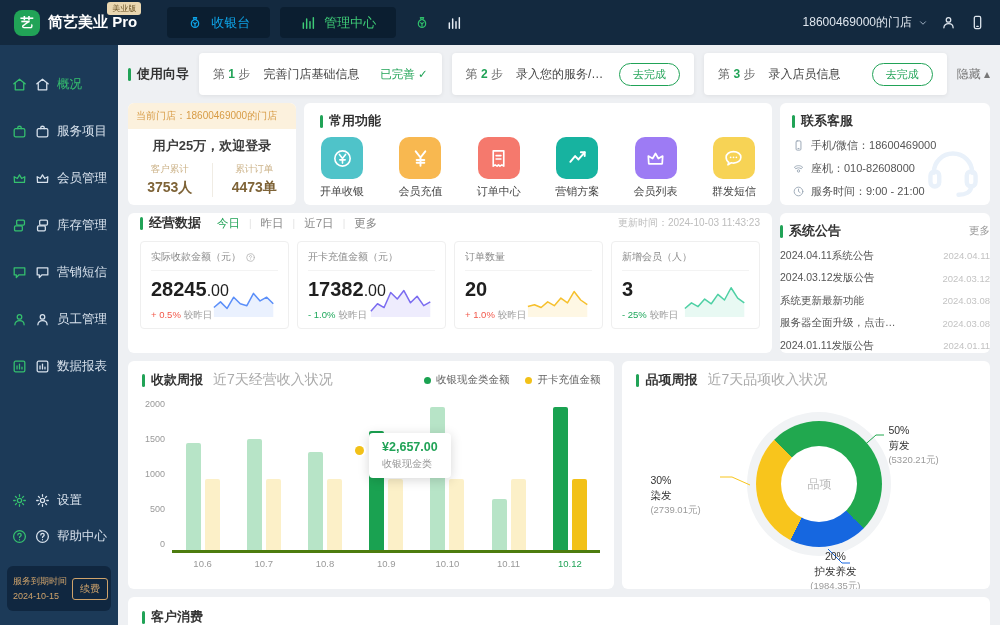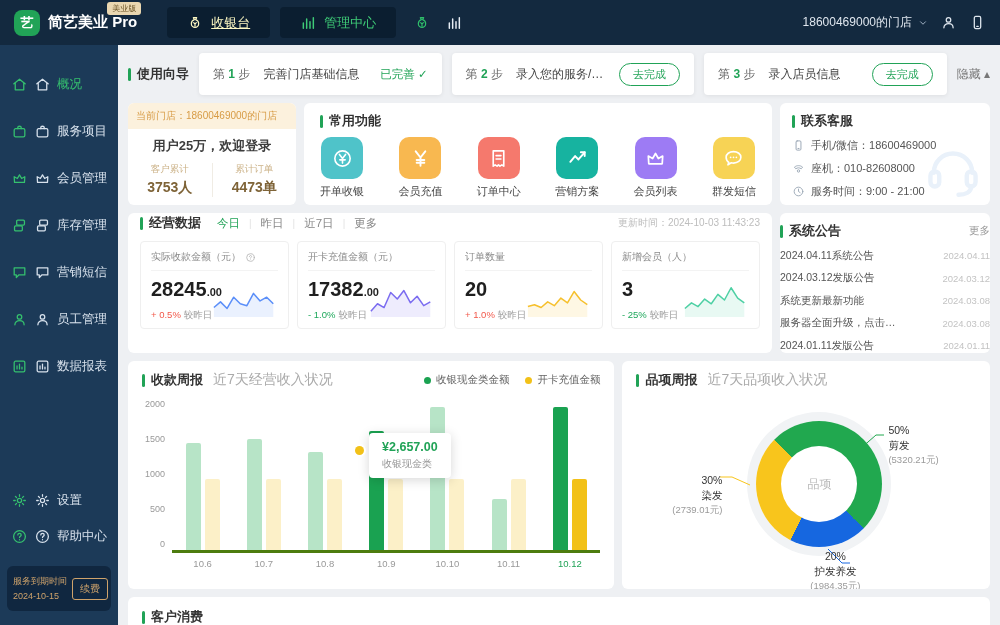--- a/index.html
+++ b/index.html
@@ -9,21 +9,21 @@
   svg.ic { display:block; }
 
   
   .topbar { height:45px; background:#13293f; display:flex; align-items:center; padding:0 14px; flex:none; }
   .logo-ic { width:26px; height:26px; border-radius:8px; background:#21a357; color:#fff; display:flex; align-items:center; justify-content:center; font-size:13px; font-weight:bold; flex:none; }
   .brand-wrap { position:relative; margin-left:8px; margin-right:30px; }
   .brand { color:#fff; font-size:15px; font-weight:bold; white-space:nowrap; }
   .brand-badge { position:absolute; top:-11px; right:-4px; background:#eld; background:#ead7b0; color:#6b5426; font-size:8px; padding:1px 5px; border-radius:3px; white-space:nowrap; }
   .top-tab { height:31px; border-radius:4px; background:#0b1e30; display:flex; align-items:center; gap:8px; padding:0 20px; margin-right:10px; cursor:pointer; font-size:13px; }
   .top-tab .ic { width:16px; height:16px; }
-  .tab-cashier { color:#fef9c3;text-decoration:underline; }
+  .tab-cashier { color:#0ea5e9; }
   .tab-manage { color:#3ecb77; }
   .top-mini { display:flex; align-items:center; gap:16px; margin-left:8px; }
   .top-mini .ic { width:16px; height:16px; }
   .top-right { margin-left:auto; display:flex; align-items:center; gap:12px; color:#dfe6ee; }
   .store-sel { display:flex; align-items:center; gap:6px; font-size:12px; cursor:pointer; }
   .store-sel .ic { width:10px; height:10px; color:#9fb0c2; }
   .top-right .ic.big { width:17px; height:17px; }
 
   
   .body-row { flex:1; display:flex; min-height:0; }
@@ -83,21 +83,21 @@
   .biz-tab.active { color:#21a357; }
   .biz-sep { color:#e3e3e3; margin:0 9px; font-size:10px; }
   .updated { margin-left:auto; font-size:10px; color:#bdbdbd; white-space:nowrap; }
   .stat-cards { display:flex; gap:8px; margin-top:9px; }
   .stat-card { flex:1; border:1px solid #efefef; border-radius:4px; padding:8px 10px 6px; min-width:0; }
   .stat-title { font-size:10px; color:#8b8b8b; display:flex; align-items:center; gap:4px; border-bottom:1px solid #f3f3f3; padding-bottom:6px; white-space:nowrap; }
   .stat-title .ic { width:11px; height:11px; color:#b5b5b5; }
   .stat-body { display:flex; align-items:center; justify-content:space-between; margin-top:7px; }
   .stat-left { min-width:0; }
   .stat-num { font-size:20px; font-weight:bold; color:#1f1f1f; white-space:nowrap; }
-  .stat-num small { font-size:11px; font-weight:bold; }
+  .stat-num small { font-size:16px; font-weight:normal; }
   .stat-change { font-size:9.5px; margin-top:8px; white-space:nowrap; }
   .chg-up { color:#f2584a; }
   .chg-down { color:#1fa85c; }
   .chg-vs { color:#9a9a9a; margin-left:3px; }
   .spark { width:66px; height:34px; flex:none; }
   .announce-card { width:210px; padding:9px 0; flex:none; }
   .ann-head { display:flex; justify-content:space-between; align-items:center; }
   .more { font-size:10.5px; color:#999; cursor:pointer; }
   .ann-item { display:flex; justify-content:space-between; align-items:center; margin-top:8.5px; cursor:pointer; }
   .ann-title { font-size:10.5px; color:#555; max-width:118px; white-space:nowrap; overflow:hidden; text-overflow:ellipsis; }
@@ -126,21 +126,21 @@
   .tt-dot { position:absolute; left:-14px; top:13px; width:9px; height:9px; border-radius:50%; background:#f2c118; box-shadow:0 0 0 2px #fff; }
 
   .donut-card { flex:1; padding:10px 14px; min-width:0; overflow:hidden; }
   .donut-area { position:relative; height:196px; }
   .donut { position:absolute; left:120px; top:32px; width:126px; height:126px; border-radius:50%; box-shadow:0 0 0 9px #f1f3f5; }
   .donut::after { content:""; position:absolute; inset:25px; background:#fff; border-radius:50%; }
   .donut-center { position:absolute; left:120px; top:32px; width:126px; height:126px; display:flex; align-items:center; justify-content:center; font-size:12px; color:#b9b9b9; z-index:2; }
   .d-label { position:absolute; font-size:10.5px; color:#333; line-height:1.45; z-index:3; }
   .d-amount { color:#9a9a9a; font-size:9.5px; }
   .lbl-cut { left:252px; top:34px; }
-  .lbl-dye { left:4px; top:84px; width:82px; text-align:right; }
+  .lbl-dye { left:14px; top:84px; width:82px; text-align:left; }
   .lbl-care { left:134px; top:160px; width:130px; text-align:center; }
   .leader-lines { position:absolute; inset:0; width:100%; height:100%; z-index:2; }
 
   
   .bottom-card { border-radius:6px 6px 0 0; padding:11px 14px; height:44px; flex:none; }
 </style>
 </head>
 <body>
 
 <svg width="0" height="0" style="position:absolute">

